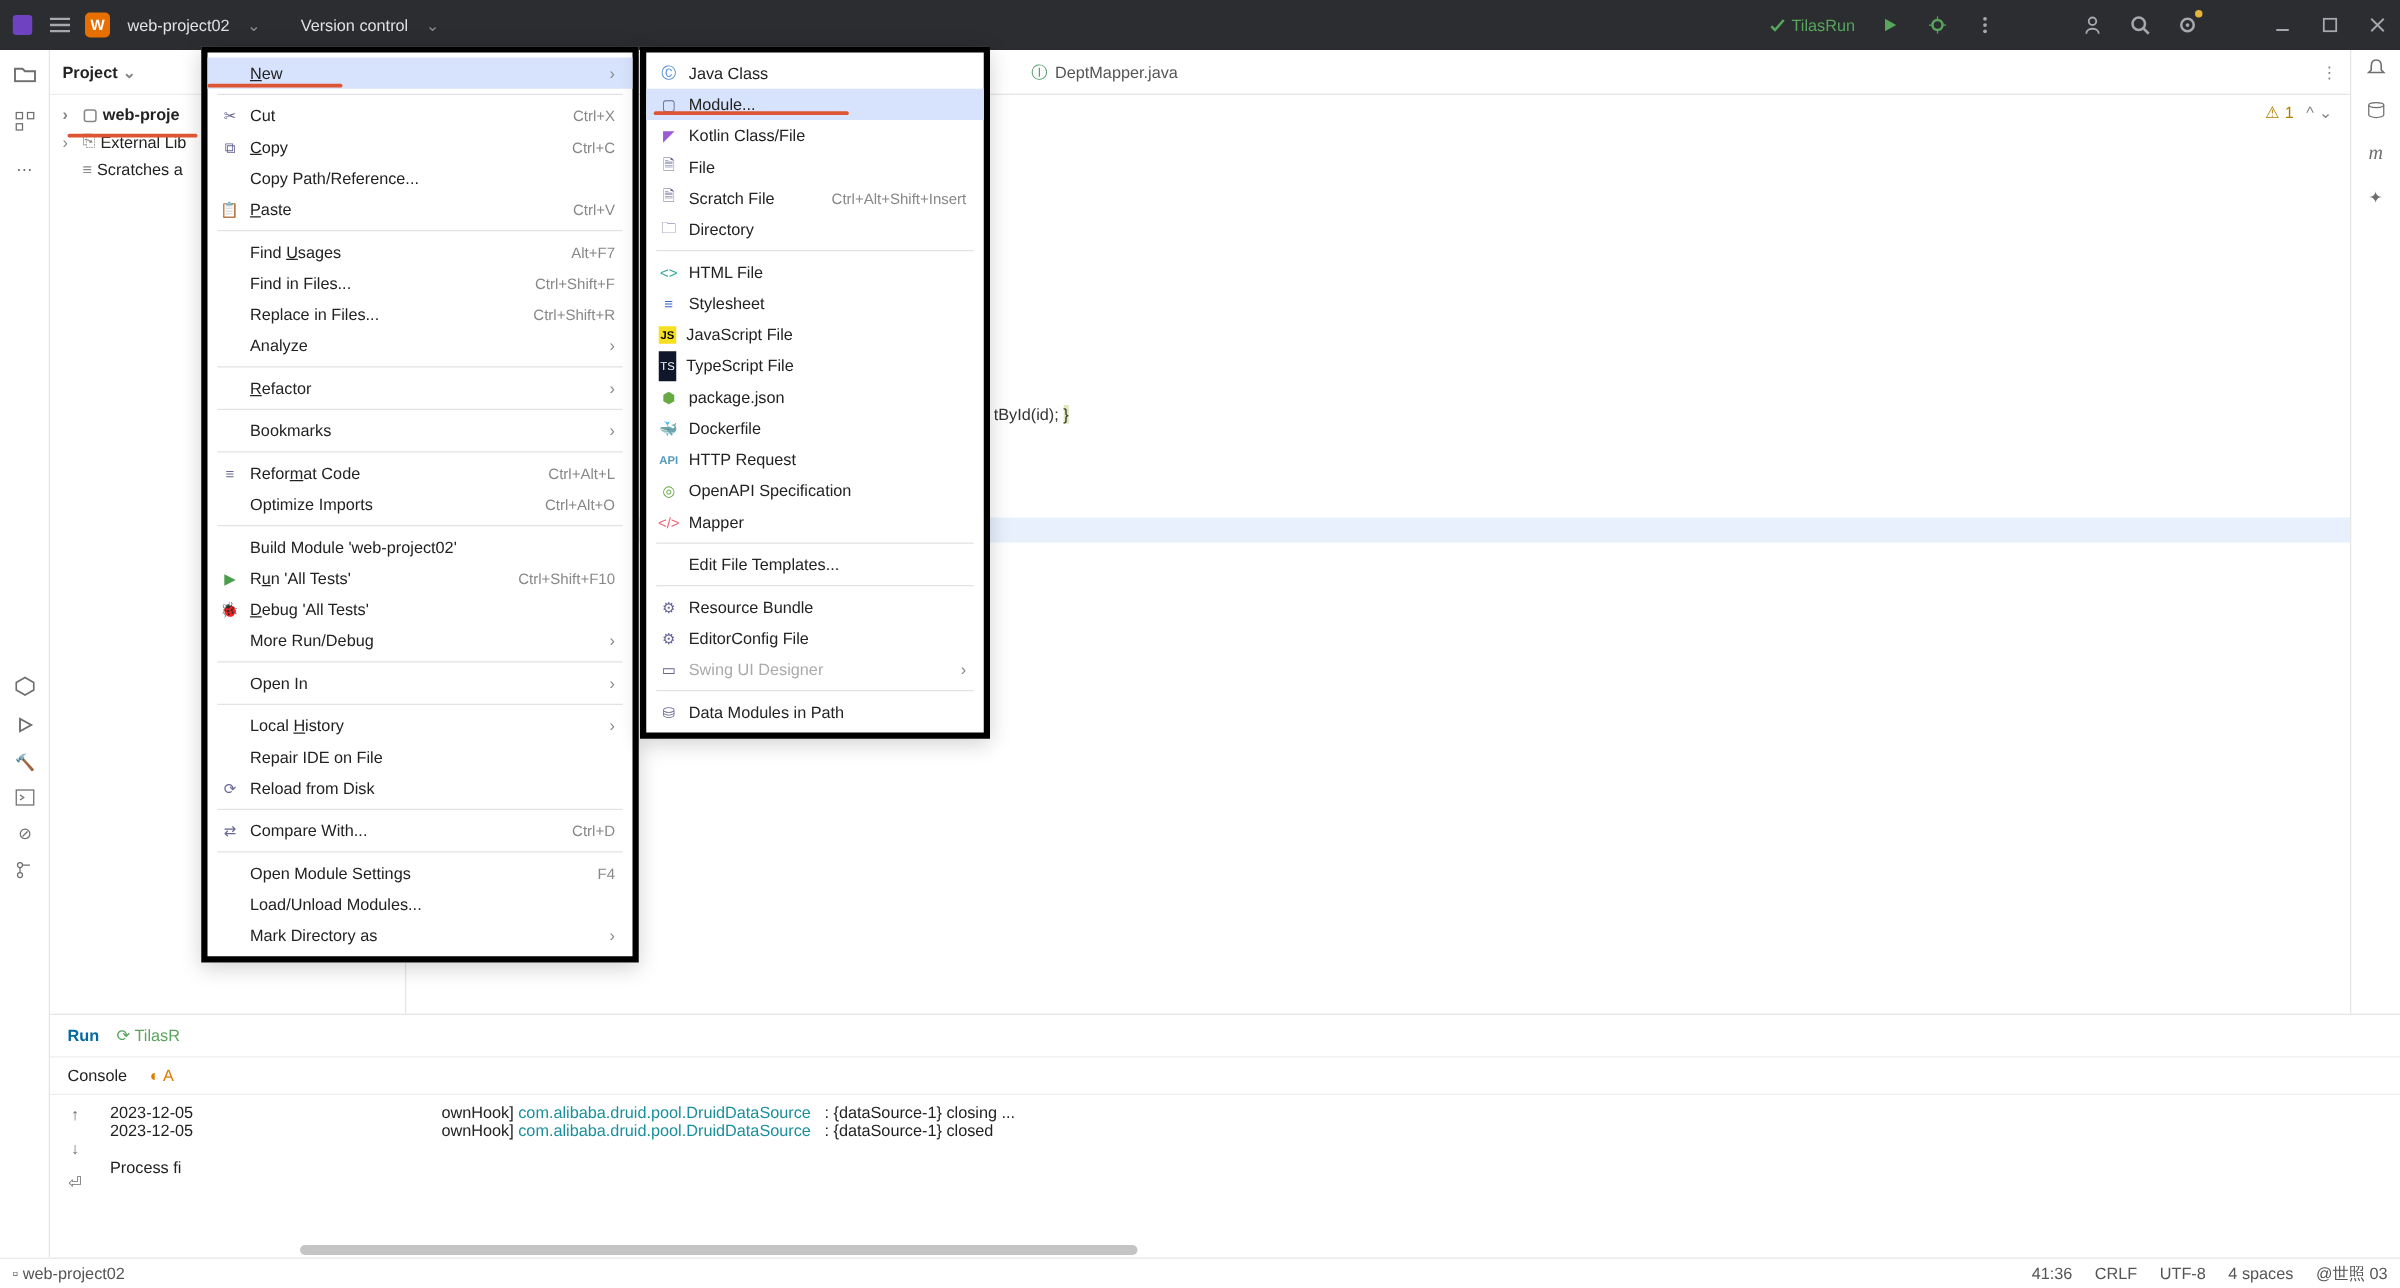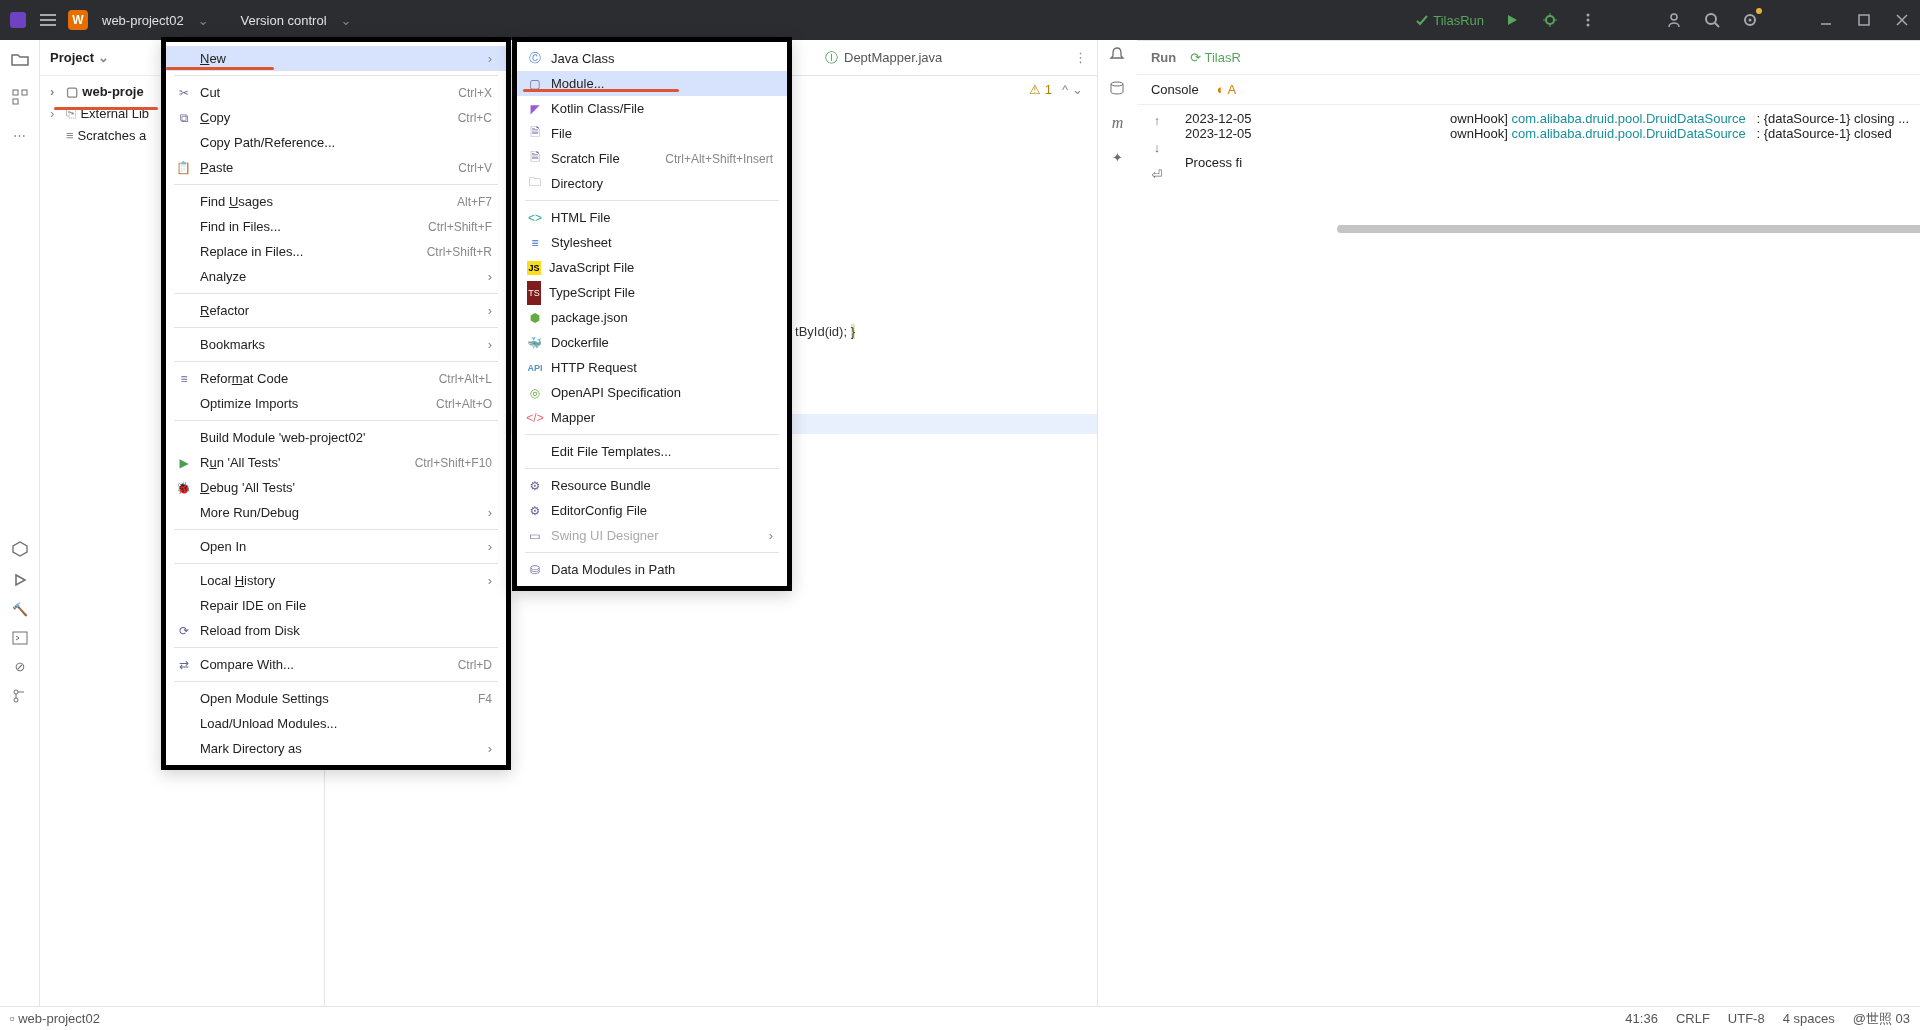--- a/index.html
+++ b/index.html
@@ -40,21 +40,21 @@
 .highlight-line { position: absolute; left: 0; right: 0; height: 20px; background: #e8f0fe; top: 338px; }
 .code-frag { position: absolute; left: 0; top: 248px; }
 .brace-hl { background: #dfe8b8; }
 .right-rail { width: 40px; border-left: 1px solid #e5e5e5; display:flex; flex-direction:column; align-items:center; padding-top:6px; gap:18px; color:#6e6e6e;}
 .right-rail .ritem { font-style: italic; font-family: serif; font-size:16px;}
 
 
 .bottom { border-top: 1px solid #e5e5e5; height: 195px; display:flex; }
 .run-pane { flex:1; display:flex; flex-direction:column; }
 .run-tabs { height:34px; display:flex; align-items:center; gap:14px; padding-left:14px; border-bottom:1px solid #eee;}
-.run-tabs .rt { font-size:13px; color:#737373;}
+.run-tabs .rt { font-size:13px; color:#0369a1;}
 .run-body { display:flex; flex:1; }
 .run-gutter{ width:40px; display:flex; flex-direction:column; align-items:center; padding-top:8px; gap:12px; color:#6e6e6e;}
 .console { flex:1; position:relative; font-family:"JetBrains Mono","Consolas",monospace; font-size:13px; padding:6px 11px 0 8px; overflow:hidden;}
 .console-line{ white-space:pre; }
 .pkg { color:#1a8f9c; }
 .console-scroll { position:absolute; left:0; right:0; bottom:0; height:10px; }
 .console-scroll .thumb{ position:absolute; left:160px; width:670px; height:8px; background:#c4c4c4; border-radius:4px;}
 
 
 .statusbar { height:24px; border-top:1px solid #e5e5e5; display:flex; align-items:center; padding:0 10px; font-size:12px; color:#555; gap:18px;}
@@ -170,21 +170,21 @@
     <span class="rail-icon">
         <svg width="16" height="16">
           <rect x="1" y="1" width="5" height="5" fill="none" stroke="#6e6e6e"></rect>
           <rect x="10" y="1" width="5" height="5" fill="none" stroke="#6e6e6e"></rect>
           <rect x="1" y="10" width="5" height="5" fill="none" stroke="#6e6e6e"></rect>
         </svg>
       </span>
     <span class="rail-icon">⋯</span>
   </div>
 
-  <div style="flex:1; display:flex; flex-direction:row;">
+  <div style="flex:1; display:flex; flex-direction:column;">
     <div style="flex:1; display:flex; overflow:hidden;">
 
       <div class="project-pane">
         <div class="pane-header">
           <span>Project</span>
           <span style="margin-left:4px;color:#888">⌄</span>
         </div>
         <div class="tree">
           <div class="tree-row bold">
             <span class="tree-chev">›</span>
@@ -477,21 +477,21 @@
     </div>
   <div class="item">
       <span class="micon" style="color:#36c">≡</span>
       <span class="lbl">Stylesheet</span>
     </div>
   <div class="item">
       <span class="micon" style="background:#f7df1e;width:14px;height:14px;font-size:9px;color:#000;font-weight:700">JS</span>
       <span class="lbl">JavaScript File</span>
     </div>
   <div class="item">
-      <span class="micon" style="background:#7f1d1d;width:14px;height:24px;font-size:9px;color:#fff;font-weight:400">TS</span>
+      <span class="micon" style="background:#0f172a;width:14px;height:24px;font-size:9px;color:#fff;font-weight:400">TS</span>
       <span class="lbl">TypeScript File</span>
     </div>
   <div class="item">
       <span class="micon" style="color:#6a4">⬢</span>
       <span class="lbl">package.json</span>
     </div>
   <div class="item">
       <span class="micon" style="color:#2496ed">🐳</span>
       <span class="lbl">Dockerfile</span>
     </div>

